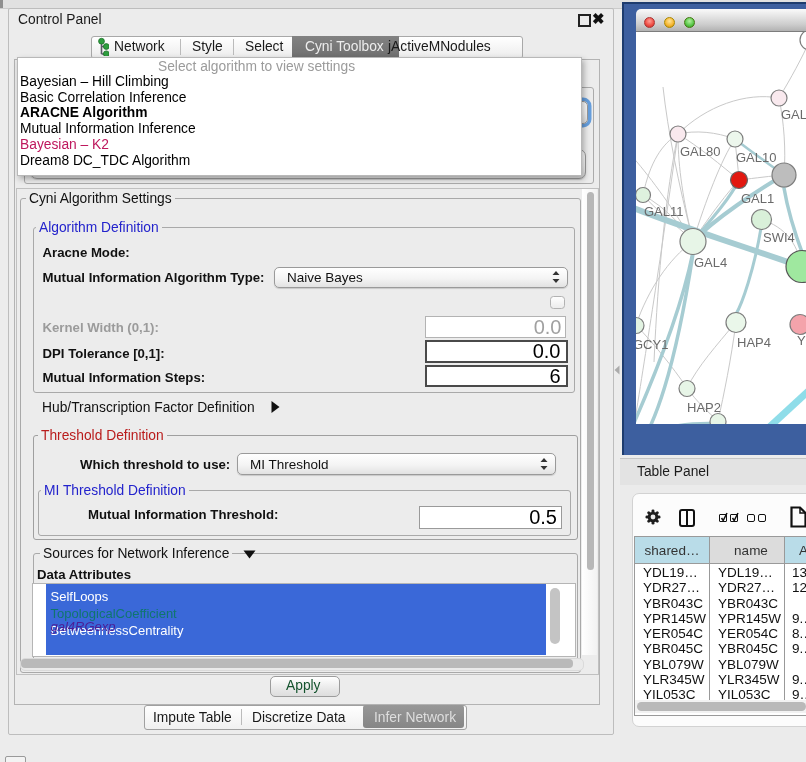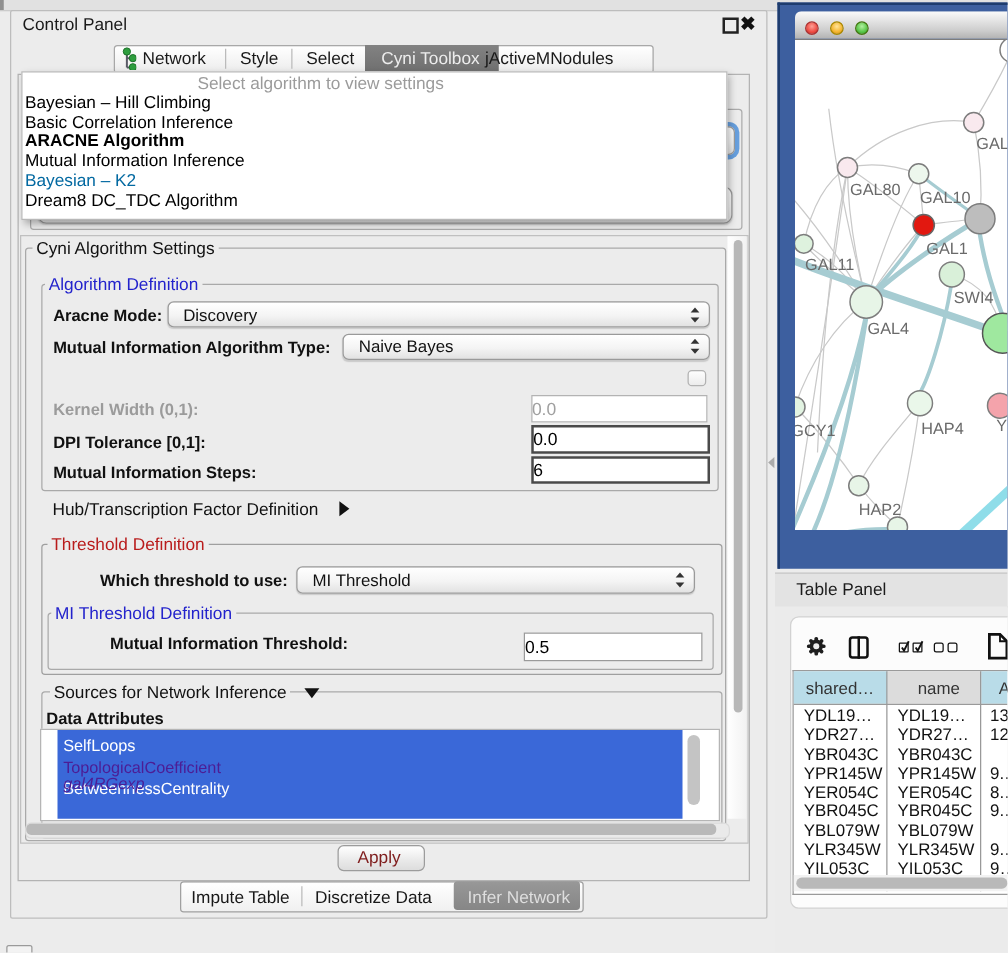--- a/index.html
+++ b/index.html
@@ -4,21 +4,21 @@
 <style>
   html,body{margin:0;padding:0;}
   body{width:806px;height:762px;overflow:hidden;font-family:"Liberation Sans",sans-serif;background:#ececec;}
   #page{position:relative;width:806px;height:762px;overflow:hidden;}
   .abs{position:absolute;}
   .lbl{position:absolute;font-size:13.2px;font-weight:bold;color:#111;white-space:nowrap;}
   .glbl{position:absolute;font-size:13.2px;font-weight:bold;color:#9b9b9b;white-space:nowrap;}
   .combo{position:absolute;border:1px solid #9a9a9a;border-radius:5px;background:linear-gradient(#ffffff,#f4f4f4 55%,#e2e2e2);box-shadow:0 1px 1px rgba(0,0,0,0.15);}
   .combo .ctext{position:absolute;left:12px;top:50%;transform:translateY(-50%);font-size:13.5px;color:#111;}
   .combo .spin{position:absolute;right:7px;top:50%;transform:translateY(-50%);width:8px;height:13px;}
-  .field{position:absolute;background:#fff;font-size:14px;text-align:left;}
+  .field{position:absolute;background:#fff;font-size:20px;text-align:right;}
   .groupbox{position:absolute;border:1px solid #a9a9a9;border-radius:3px;}
   .gtitle{position:absolute;background:#ececec;padding:0 3px;font-size:13.8px;white-space:nowrap;line-height:14px;}
 </style>
 </head>
 <body>
 <div id="page">
 
   <div class="abs" style="left:0;top:0;width:806px;height:8px;background:#e1e1e1;border-bottom:1px solid #cbcbcb;"></div>
   <div class="abs" style="left:0;top:0;width:3px;height:8px;background:#8f8f8f;"></div>
 
@@ -60,27 +60,20 @@
   <div class="abs" style="left:582px;top:189px;width:15px;height:466px;background:linear-gradient(90deg,#ffffff,#f2f2f2);"></div>
   <div class="abs" style="left:586.5px;top:192px;width:7.5px;height:378px;background:#b7b7b7;border-radius:4px;"></div>
 
   <div class="groupbox" style="left:20px;top:198px;width:559px;height:473px;"></div>
   <div class="gtitle" style="left:26px;top:192px;color:#111;">Cyni Algorithm Settings</div>
 
   <div class="groupbox" style="left:32.5px;top:227px;width:540px;height:164px;"></div>
   <div class="gtitle" style="left:36px;top:221px;color:#2323cc;">Algorithm Definition</div>
 
   <div class="lbl" style="left:42.5px;top:244.5px;">Aracne Mode:</div>
-  <div class="combo" style="left:133.5px;top:241px;width:432px;height:19px;">
-    <span class="ctext">Discovery</span>
-    <svg class="spin" viewBox="0 0 8 13">
-        <path d="M4 0.5 L7.5 4.5 L0.5 4.5 Z" fill="#333"></path>
-        <path d="M4 12.5 L7.5 8.5 L0.5 8.5 Z" fill="#333"></path>
-      </svg>
-  </div>
 
   <div class="lbl" style="left:42.5px;top:269.5px;">Mutual Information Algorithm Type:</div>
   <div class="combo" style="left:274px;top:266.5px;width:292px;height:19px;">
     <span class="ctext">Naive Bayes</span>
     <svg class="spin" viewBox="0 0 8 13">
         <path d="M4 0.5 L7.5 4.5 L0.5 4.5 Z" fill="#333"></path>
         <path d="M4 12.5 L7.5 8.5 L0.5 8.5 Z" fill="#333"></path>
       </svg>
   </div>
 
@@ -121,45 +114,45 @@
   <div class="gtitle" style="left:40px;top:547px;color:#111;">Sources for Network Inference</div>
   <svg class="abs" style="left:243px;top:549.5px;" width="13" height="9" viewBox="0 0 13 9">
       <path d="M0.5 0.5 L12.5 0.5 L6.5 8.5 Z" fill="#111"></path>
     </svg>
 
   <div class="lbl" style="left:37px;top:566.5px;">Data Attributes</div>
 
   <div class="abs" style="left:31.5px;top:582.5px;width:542px;height:72px;background:#ffffff;border:1px solid #b5b5b5;"></div>
   <div class="abs" style="left:45.5px;top:584px;width:500px;height:70.5px;background:#3a68d8;"></div>
   <div class="abs" style="left:50.5px;top:588.5px;font-size:13px;color:#fff;">SelfLoops</div>
-  <div class="abs" style="left:50.5px;top:605.5px;font-size:13px;color:#4c1d95;">TopologicalCoefficient</div>
+  <div class="abs" style="left:50.5px;top:605.5px;font-size:13px;color:#0f766e;">TopologicalCoefficient</div>
   <div class="abs" style="left:50.5px;top:622.5px;font-size:13px;color:#fff;">BetweennessCentrality</div>
   <div class="abs" style="left:50.5px;top:619px;font-size:13px;color:#4c1d95;font-style:italic;">gal4RGexp</div>
   <div class="abs" style="left:550px;top:588px;width:10px;height:56px;background:#c4c4c4;border-radius:5px;"></div>
 
   <div class="abs" style="left:19.5px;top:658px;width:562px;height:10.5px;background:#eaeaea;border-radius:5px;border:1px solid #dadada;"></div>
   <div class="abs" style="left:20.5px;top:659px;width:552px;height:8.5px;background:#b9b9b9;border-radius:4px;"></div>
 
   <div class="abs" style="left:270px;top:676px;width:68px;height:19px;background:linear-gradient(#ffffff,#e9e9e9 60%,#dddddd);border:1px solid #9c9c9c;border-radius:5px;"></div>
-  <div class="abs" style="left:286px;top:678px;font-size:13.8px;color:#7f1d1d;">Apply</div>
+  <div class="abs" style="left:286px;top:678px;font-size:13.8px;color:#14532d;">Apply</div>
 
   <div class="abs" style="left:144px;top:705px;width:321px;height:23px;background:linear-gradient(#ffffff,#f0f0f0);border:1px solid #a0a0a0;border-radius:3px;"></div>
   <div class="abs" style="left:153px;top:710px;font-size:13.8px;color:#191919;">Impute Table</div>
   <div class="abs" style="left:241px;top:709px;width:1px;height:16px;background:#bbb;"></div>
   <div class="abs" style="left:252px;top:710px;font-size:13.8px;color:#191919;">Discretize Data</div>
   <div class="abs" style="left:363px;top:705px;width:101px;height:23px;background:linear-gradient(#989898,#868686);border-radius:3px;"></div>
   <div class="abs" style="left:374px;top:710px;font-size:13.8px;color:#dedede;">Infer Network</div>
 
   <div class="abs" style="left:17px;top:57px;width:563px;height:117px;background:#ffffff;border:1px solid #b8b8b8;box-shadow:2px 3px 6px rgba(0,0,0,0.3);"></div>
   <div class="abs" style="left:17px;top:58.5px;width:479px;text-align:center;font-size:13.8px;color:#9b9b9b;">Select algorithm to view settings</div>
   <div class="abs" style="left:20px;top:74px;font-size:13.8px;color:#000;">Bayesian – Hill Climbing</div>
   <div class="abs" style="left:20px;top:89.5px;font-size:13.8px;color:#000;">Basic Correlation Inference</div>
   <div class="abs" style="left:20px;top:105px;font-size:13.8px;font-weight:bold;color:#000;">ARACNE Algorithm</div>
   <div class="abs" style="left:20px;top:121px;font-size:13.8px;color:#000;">Mutual Information Inference</div>
-  <div class="abs" style="left:20px;top:137px;font-size:13.8px;color:#0369a1;">Bayesian – K2</div>
+  <div class="abs" style="left:20px;top:137px;font-size:13.8px;color:#be185d;">Bayesian – K2</div>
   <div class="abs" style="left:20px;top:152.5px;font-size:13.8px;color:#000;">Dream8 DC_TDC Algorithm</div>
 
   <svg class="abs" style="left:614px;top:365px;" width="6" height="10" viewBox="0 0 6 10">
       <path d="M5.5 0.5 L0.5 5 L5.5 9.5 Z" fill="#ababab"></path>
     </svg>
 
   <div class="abs" style="left:622px;top:2px;width:184px;height:451px;background:#3d5f9f;border-top:2px solid #1e3c6e;border-left:2px solid #1e3c6e;"></div>
 
   <div class="abs" style="left:636px;top:9px;width:170px;height:22px;background:linear-gradient(#fafafa,#cdcdcd 70%,#b2b2b2);border-top-left-radius:5px;border-bottom:1px solid #7d7d7d;"></div>
   <div class="abs" style="left:644px;top:16.5px;width:9px;height:9px;border-radius:50%;background:radial-gradient(circle at 50% 35%,#ff9f96,#ee4b42 60%,#b33028);border:0.5px solid #a33;"></div>

